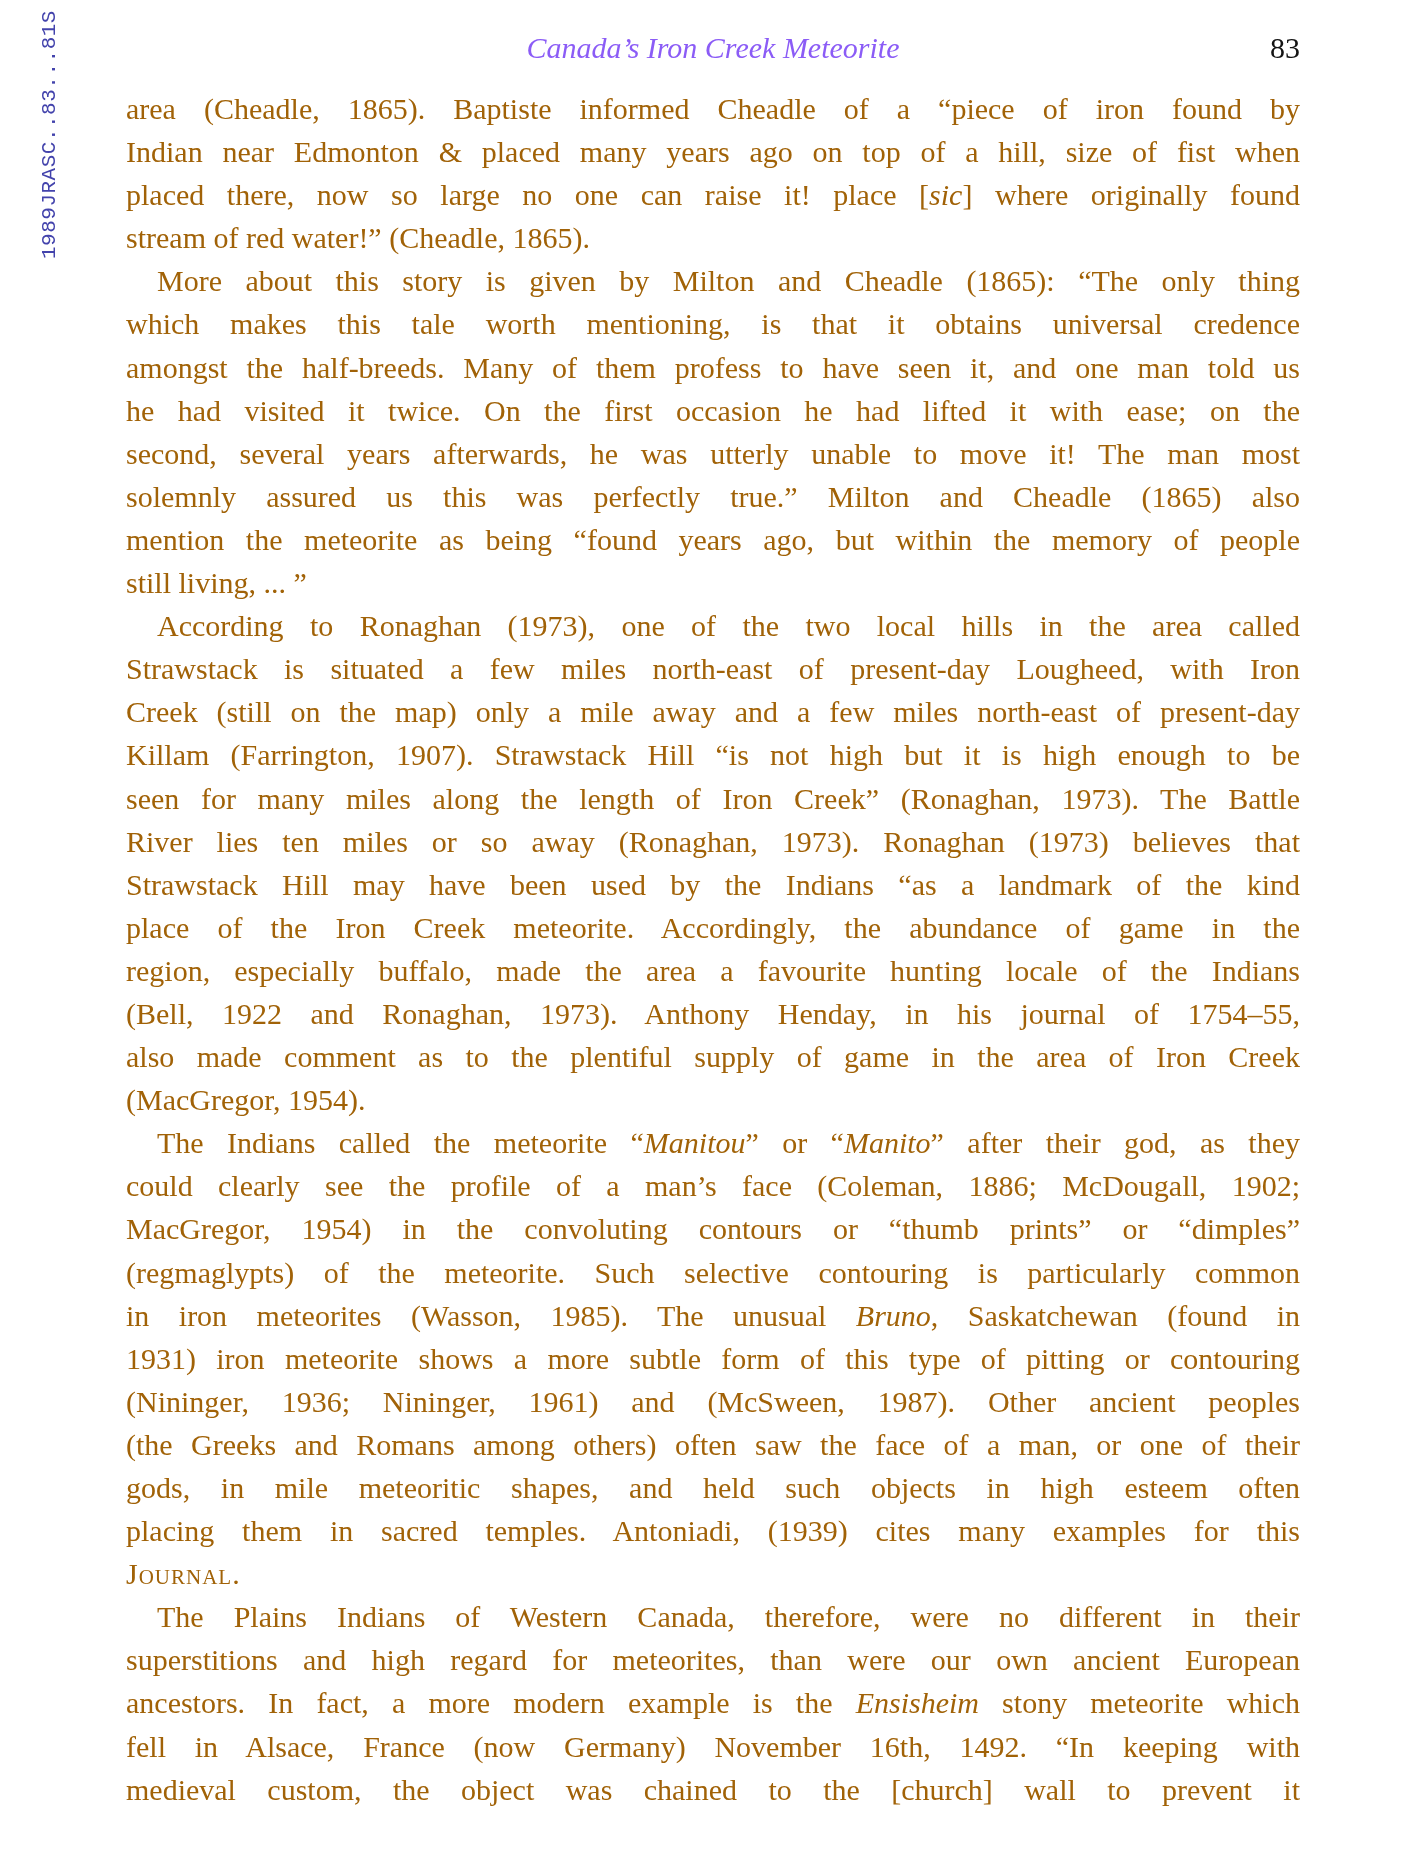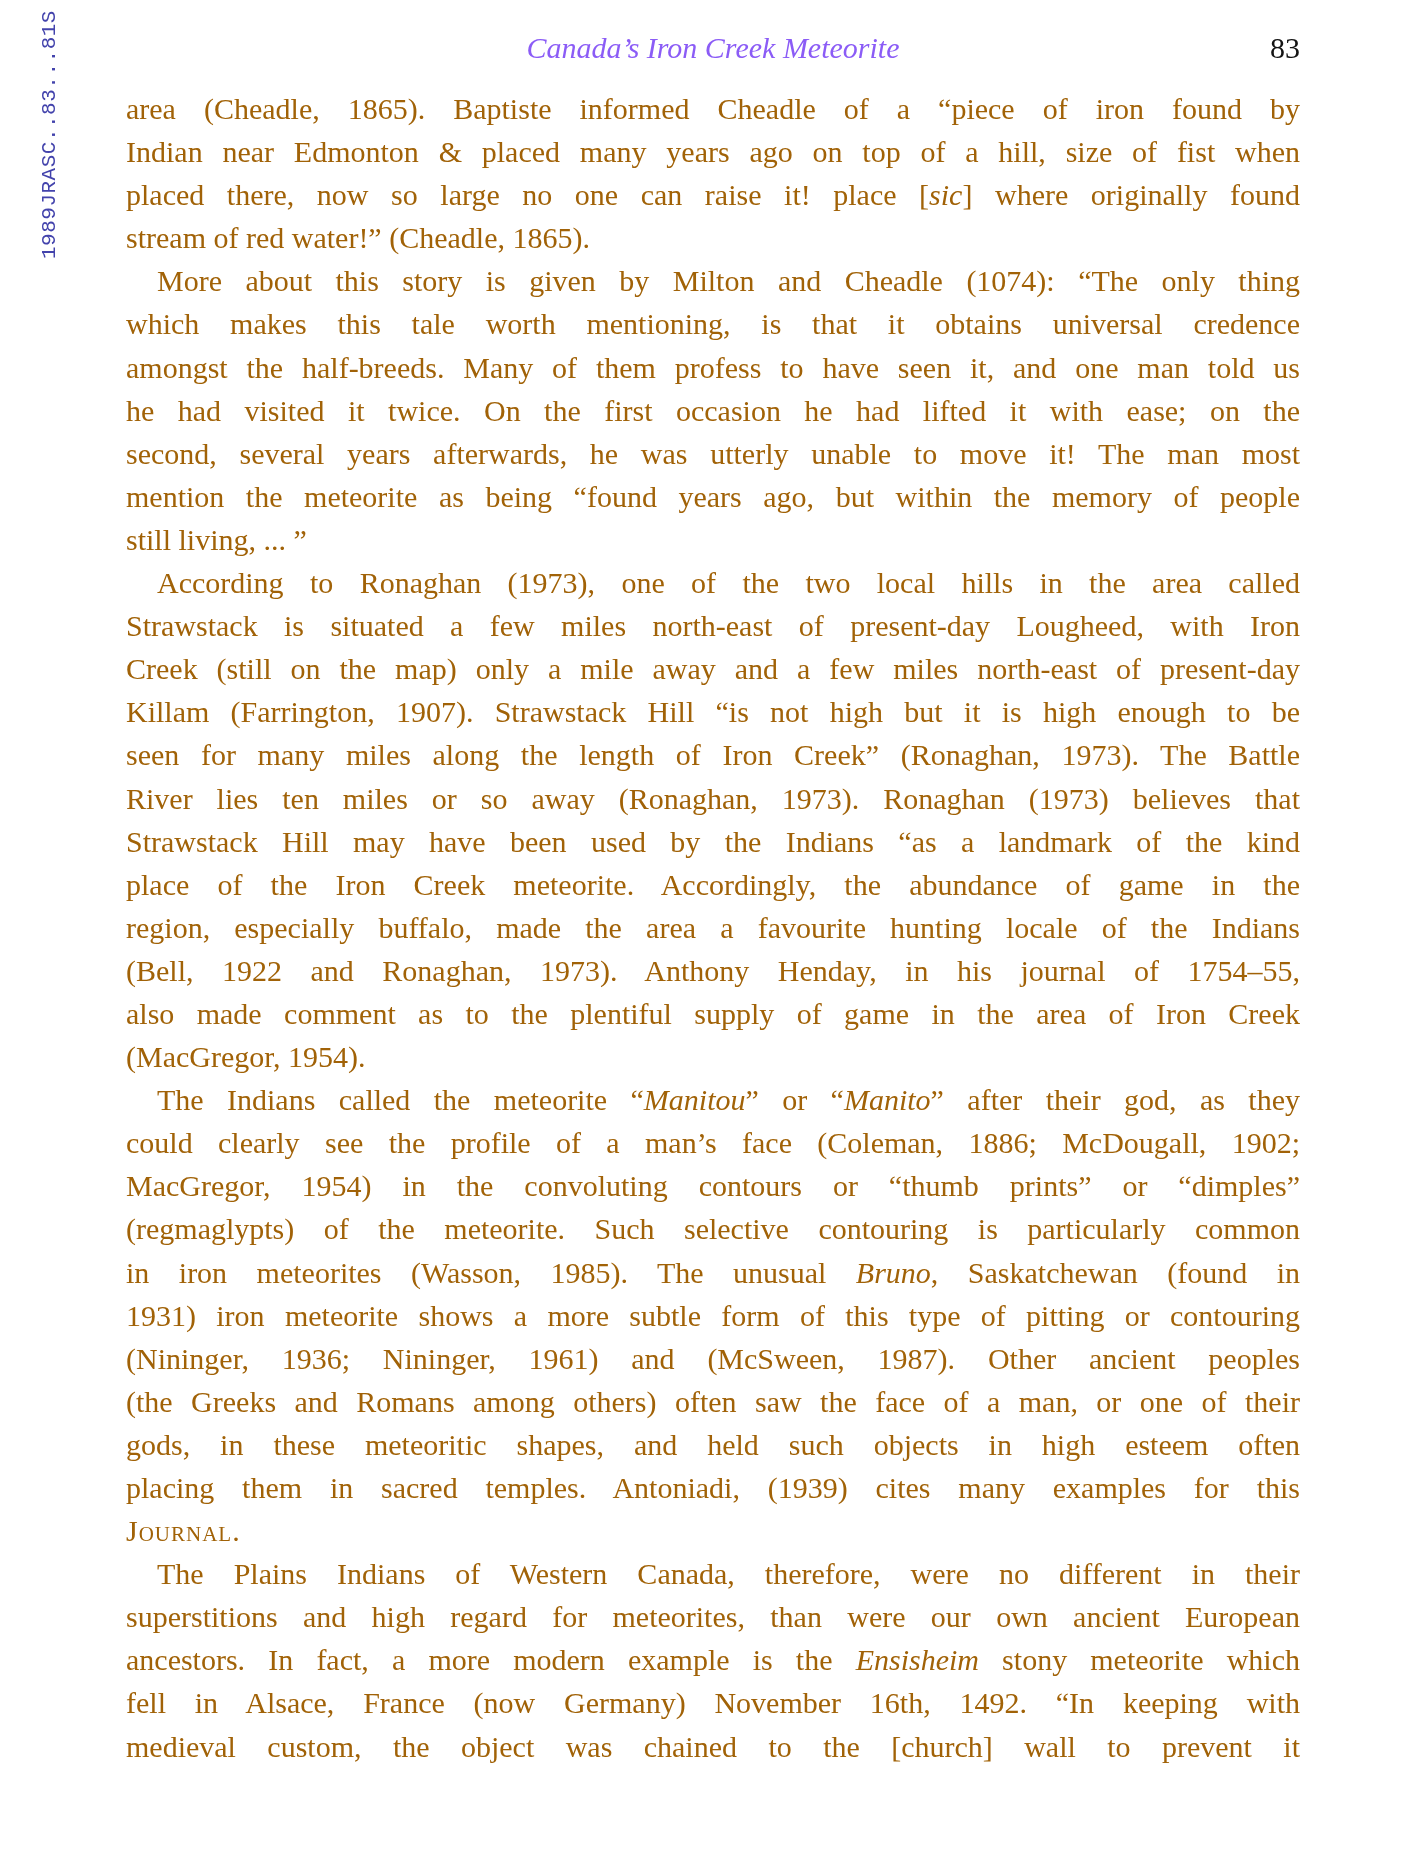--- a/index.html
+++ b/index.html
@@ -73,25 +73,26 @@
       <div class="pageno">83</div>
     </div>
     <div class="body-text">
         <div class="para">
           <div class="line">area (Cheadle, 1865). Baptiste informed Cheadle of a “piece of iron found by</div>
           <div class="line">Indian near Edmonton &amp; placed many years ago on top of a hill, size of fist when</div>
           <div class="line">placed there, now so large no one can raise it! place [<i>sic</i>] where originally found</div>
           <div class="line flush">stream of red water!” (Cheadle, 1865).</div>
         </div>
         <div class="para indent">
-          <div class="line">More about this story is given by Milton and Cheadle (1074): “The only thing</div>
+          <div class="line">More about this story is given by Milton and Cheadle (1865): “The only thing</div>
           <div class="line">which makes this tale worth mentioning, is that it obtains universal credence</div>
           <div class="line">amongst the half-breeds. Many of them profess to have seen it, and one man told us</div>
           <div class="line">he had visited it twice. On the first occasion he had lifted it with ease; on the</div>
           <div class="line">second, several years afterwards, he was utterly unable to move it! The man most</div>
+          <div class="line">solemnly assured us this was perfectly true.” Milton and Cheadle (1865) also</div>
           <div class="line">mention the meteorite as being “found years ago, but within the memory of people</div>
           <div class="line flush">still living, ... ”</div>
         </div>
         <div class="para indent">
           <div class="line">According to Ronaghan (1973), one of the two local hills in the area called</div>
           <div class="line">Strawstack is situated a few miles north-east of present-day Lougheed, with Iron</div>
           <div class="line">Creek (still on the map) only a mile away and a few miles north-east of present-day</div>
           <div class="line">Killam (Farrington, 1907). Strawstack Hill “is not high but it is high enough to be</div>
           <div class="line">seen for many miles along the length of Iron Creek” (Ronaghan, 1973). The Battle</div>
           <div class="line">River lies ten miles or so away (Ronaghan, 1973). Ronaghan (1973) believes that</div>
@@ -104,21 +105,21 @@
         </div>
         <div class="para indent">
           <div class="line">The Indians called the meteorite “<i>Manitou</i>” or “<i>Manito</i>” after their god, as they</div>
           <div class="line">could clearly see the profile of a man’s face (Coleman, 1886; McDougall, 1902;</div>
           <div class="line">MacGregor, 1954) in the convoluting contours or “thumb prints” or “dimples”</div>
           <div class="line">(regmaglypts) of the meteorite. Such selective contouring is particularly common</div>
           <div class="line">in iron meteorites (Wasson, 1985). The unusual <i>Bruno</i>, Saskatchewan (found in</div>
           <div class="line">1931) iron meteorite shows a more subtle form of this type of pitting or contouring</div>
           <div class="line">(Nininger, 1936; Nininger, 1961) and (McSween, 1987). Other ancient peoples</div>
           <div class="line">(the Greeks and Romans among others) often saw the face of a man, or one of their</div>
-          <div class="line">gods, in these meteoritic shapes, and held such objects in high esteem often</div>
+          <div class="line">gods, in mile meteoritic shapes, and held such objects in high esteem often</div>
           <div class="line">placing them in sacred temples. Antoniadi, (1939) cites many examples for this</div>
           <div class="line flush"><span class="sc">Journal.</span></div>
         </div>
         <div class="para indent">
           <div class="line">The Plains Indians of Western Canada, therefore, were no different in their</div>
           <div class="line">superstitions and high regard for meteorites, than were our own ancient European</div>
           <div class="line">ancestors. In fact, a more modern example is the <i>Ensisheim</i> stony meteorite which</div>
           <div class="line">fell in Alsace, France (now Germany) November 16th, 1492. “In keeping with</div>
           <div class="line">medieval custom, the object was chained to the [church] wall to prevent it</div>
         </div>

